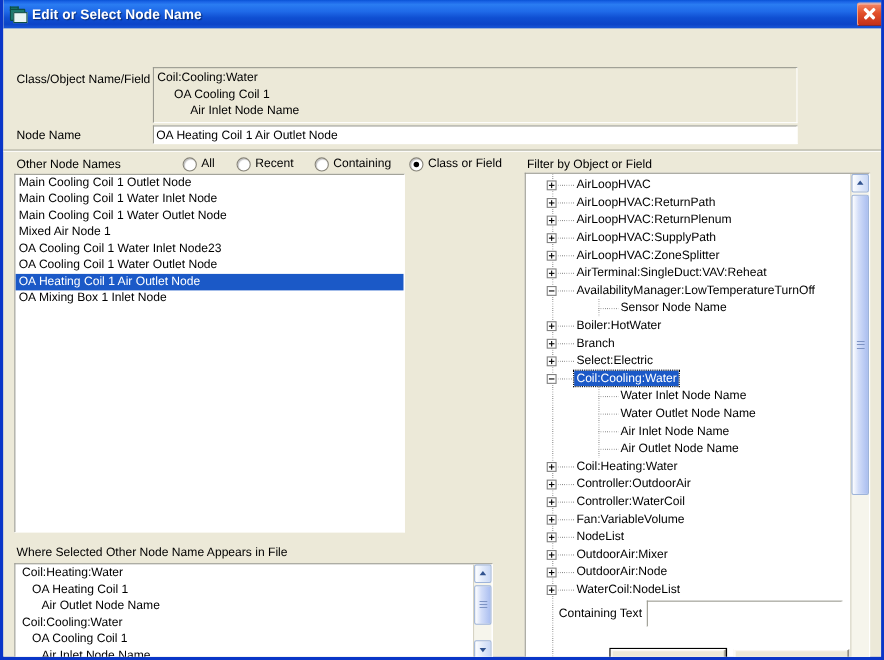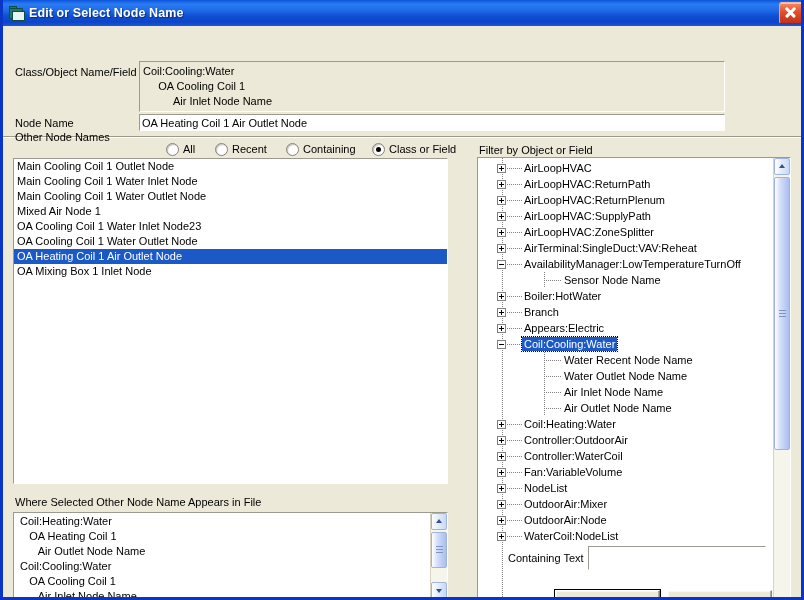--- a/index.html
+++ b/index.html
@@ -188,21 +188,21 @@
   .listbox {
     position: absolute;
     background: #ffffff;
     border: 1px solid;
     border-color: #9a9a90 #ffffff #ffffff #9a9a90;
     box-sizing: border-box;
     overflow: hidden;
   }
   #other-node-list {
     left: 10px; top: 132px;
-    width: 435px; height: 326px;
+    width: 355px; height: 326px;
   }
   .li {
     height: 15px;
     line-height: 15px;
     padding-left: 3px;
     font-size: 11px;
     color: #000000;
     white-space: nowrap;
     cursor: default;
   }
@@ -413,21 +413,21 @@
     <div class="lbl" style="left:12px; top:40px;">Class/Object Name/Field</div>
     <div id="class-object-field">Coil:Cooling:Water
      OA Cooling Coil 1
           Air Inlet Node Name</div>
 
     <div class="lbl" style="left:12px; top:91px;">Node Name</div>
     <input id="node-name-input" type="text" value="OA Heating Coil 1 Air Outlet Node" style="">
 
     <div class="hline" style="top:110px;"></div>
 
-    <div class="lbl" style="left:12px; top:105px;">Other Node Names</div>
+    <div class="lbl" style="left:12px; top:118px;">Other Node Names</div>
 
     <div class="radio" id="radio-0" style="left:163px;">
       <span class="dot"></span>
       <span>All</span>
     </div>
     <div class="radio" id="radio-1" style="left:212px;">
       <span class="dot"></span>
       <span>Recent</span>
     </div>
     <div class="radio" id="radio-2" style="left:283px;">
@@ -480,23 +480,23 @@
           <div class="tnode lvl1"><span class="exp plus"></span><span class="hconn"></span><span class="tlabel">AirLoopHVAC</span></div>
           <div class="tnode lvl1"><span class="exp plus"></span><span class="hconn"></span><span class="tlabel">AirLoopHVAC:ReturnPath</span></div>
           <div class="tnode lvl1"><span class="exp plus"></span><span class="hconn"></span><span class="tlabel">AirLoopHVAC:ReturnPlenum</span></div>
           <div class="tnode lvl1"><span class="exp plus"></span><span class="hconn"></span><span class="tlabel">AirLoopHVAC:SupplyPath</span></div>
           <div class="tnode lvl1"><span class="exp plus"></span><span class="hconn"></span><span class="tlabel">AirLoopHVAC:ZoneSplitter</span></div>
           <div class="tnode lvl1"><span class="exp plus"></span><span class="hconn"></span><span class="tlabel">AirTerminal:SingleDuct:VAV:Reheat</span></div>
           <div class="tnode lvl1"><span class="exp minus"></span><span class="hconn"></span><span class="tlabel">AvailabilityManager:LowTemperatureTurnOff</span></div>
           <div class="tnode lvl2"><span class="vconn"></span><span class="hconn"></span><span class="tlabel">Sensor Node Name</span></div>
           <div class="tnode lvl1"><span class="exp plus"></span><span class="hconn"></span><span class="tlabel">Boiler:HotWater</span></div>
           <div class="tnode lvl1"><span class="exp plus"></span><span class="hconn"></span><span class="tlabel">Branch</span></div>
-          <div class="tnode lvl1"><span class="exp plus"></span><span class="hconn"></span><span class="tlabel">Appears:Electric</span></div>
+          <div class="tnode lvl1"><span class="exp plus"></span><span class="hconn"></span><span class="tlabel">Select:Electric</span></div>
           <div class="tnode lvl1 sel"><span class="exp minus"></span><span class="hconn"></span><span class="tlabel">Coil:Cooling:Water</span></div>
-          <div class="tnode lvl2"><span class="vconn"></span><span class="hconn"></span><span class="tlabel">Water Recent Node Name</span></div>
+          <div class="tnode lvl2"><span class="vconn"></span><span class="hconn"></span><span class="tlabel">Water Inlet Node Name</span></div>
           <div class="tnode lvl2"><span class="vconn"></span><span class="hconn"></span><span class="tlabel">Water Outlet Node Name</span></div>
           <div class="tnode lvl2"><span class="vconn"></span><span class="hconn"></span><span class="tlabel">Air Inlet Node Name</span></div>
           <div class="tnode lvl2"><span class="vconn"></span><span class="hconn"></span><span class="tlabel">Air Outlet Node Name</span></div>
           <div class="tnode lvl1"><span class="exp plus"></span><span class="hconn"></span><span class="tlabel">Coil:Heating:Water</span></div>
           <div class="tnode lvl1"><span class="exp plus"></span><span class="hconn"></span><span class="tlabel">Controller:OutdoorAir</span></div>
           <div class="tnode lvl1"><span class="exp plus"></span><span class="hconn"></span><span class="tlabel">Controller:WaterCoil</span></div>
           <div class="tnode lvl1"><span class="exp plus"></span><span class="hconn"></span><span class="tlabel">Fan:VariableVolume</span></div>
           <div class="tnode lvl1"><span class="exp plus"></span><span class="hconn"></span><span class="tlabel">NodeList</span></div>
           <div class="tnode lvl1"><span class="exp plus"></span><span class="hconn"></span><span class="tlabel">OutdoorAir:Mixer</span></div>
           <div class="tnode lvl1"><span class="exp plus"></span><span class="hconn"></span><span class="tlabel">OutdoorAir:Node</span></div>

